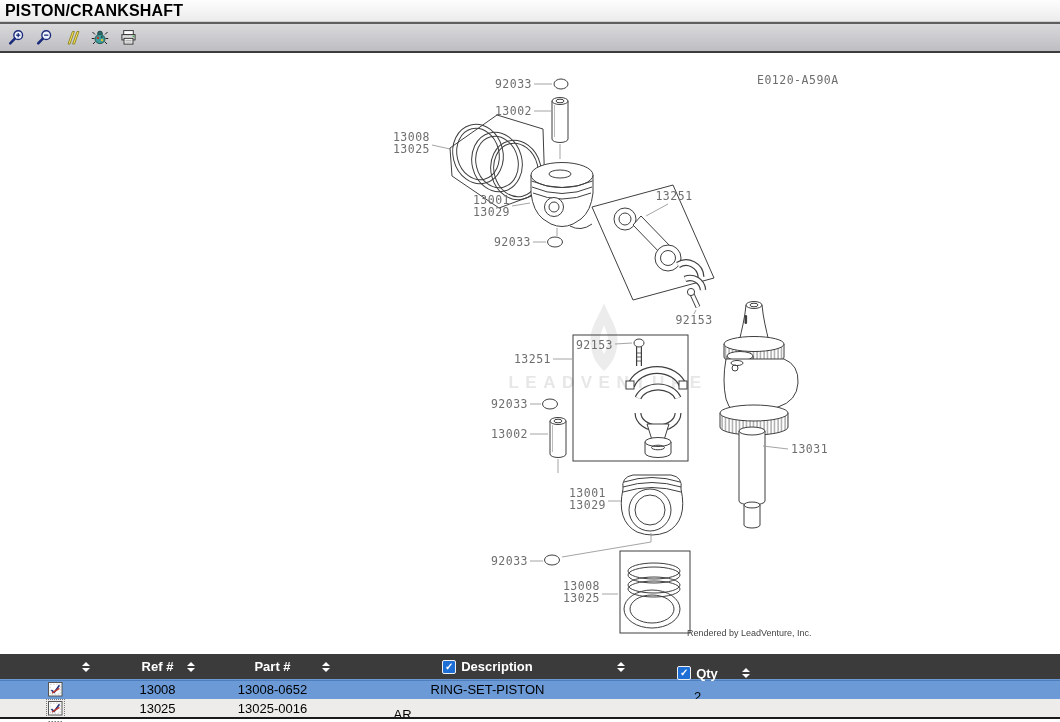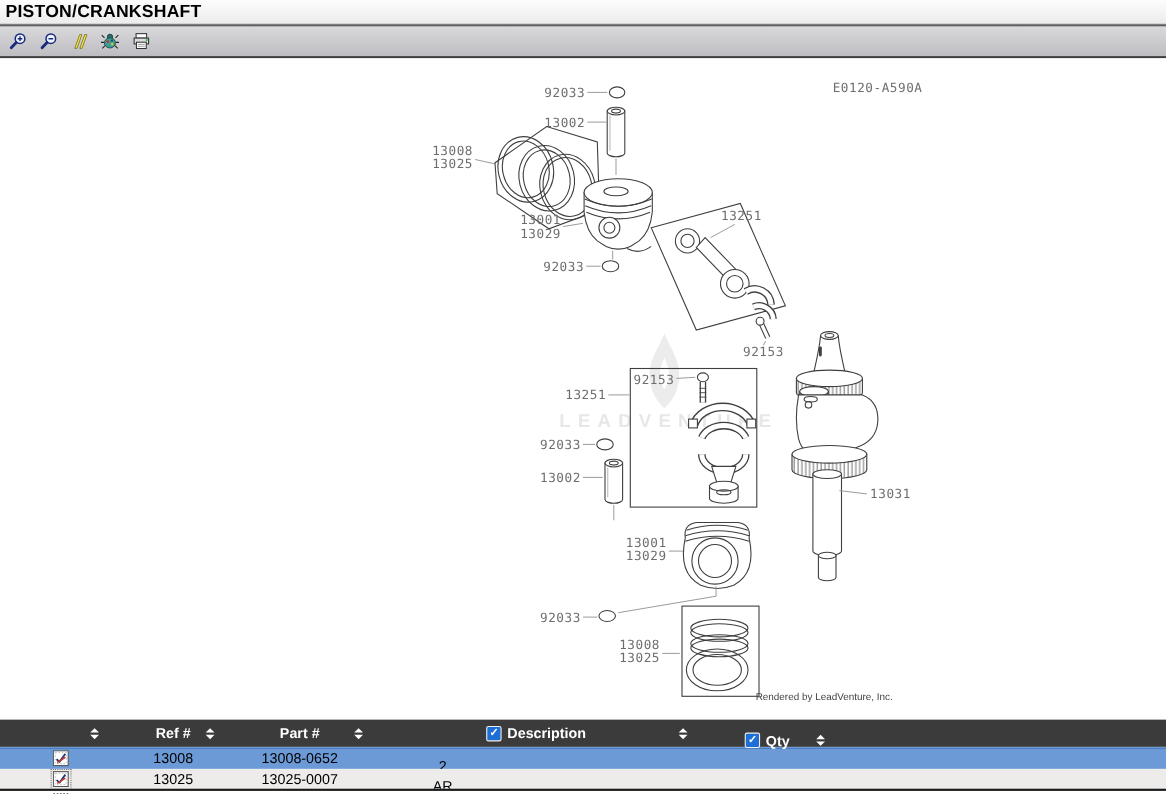--- a/index.html
+++ b/index.html
@@ -344,38 +344,39 @@
       <div class="cell c0">
         <svg class="rowicon" width="15" height="15" viewBox="0 0 15 15">
           <rect x="0.5" y="0.5" width="13.5" height="13.5" fill="#fff" stroke="#555"></rect>
           <rect x="2.2" y="2.2" width="10" height="10" fill="none" stroke="#c9c9c9" stroke-dasharray="1.5,1.5"></rect>
           <path d="M3.4,8.2 L6.2,10.4 L11.4,3.2" stroke="#22337f" stroke-width="1.6" fill="none"></path>
           <line x1="4" y1="11.2" x2="11.4" y2="6.4" stroke="#c23b2e" stroke-width="1.4"></line>
         </svg>
       </div>
       <div class="cell c1">13008</div>
       <div class="cell c2">13008-0652</div>
+      <div class="cell c3">RING-SET-PISTON</div>
       <div class="cell c4">2</div>
       <div class="cell c5"></div>
       <div class="cell c6"></div>
     </div>
 
     <div class="row even">
       <div class="cell c0">
         <span class="focusbox">
           <svg class="rowicon" width="15" height="15" viewBox="0 0 15 15">
             <rect x="0.5" y="0.5" width="13.5" height="13.5" fill="#fff" stroke="#555"></rect>
             <rect x="2.2" y="2.2" width="10" height="10" fill="none" stroke="#c9c9c9" stroke-dasharray="1.5,1.5"></rect>
             <path d="M3.4,8.2 L6.2,10.4 L11.4,3.2" stroke="#22337f" stroke-width="1.6" fill="none"></path>
             <line x1="4" y1="11.2" x2="11.4" y2="6.4" stroke="#c23b2e" stroke-width="1.4"></line>
           </svg>
         </span>
       </div>
       <div class="cell c1">13025</div>
-      <div class="cell c2">13025-0007</div>
+      <div class="cell c2">13025-0016</div>
       <div class="cell c4">AR</div>
       <div class="cell c5"></div>
       <div class="cell c6"></div>
     </div>
 
     <div class="row partial">
       <div class="cell c0" style="height:auto;padding-top:2px;">
         <svg class="rowicon" width="15" height="15" viewBox="0 0 15 15">
           <rect x="0.5" y="0.5" width="13.5" height="13.5" fill="#fff" stroke="#777" stroke-dasharray="1.5,1.5"></rect>
         </svg>

